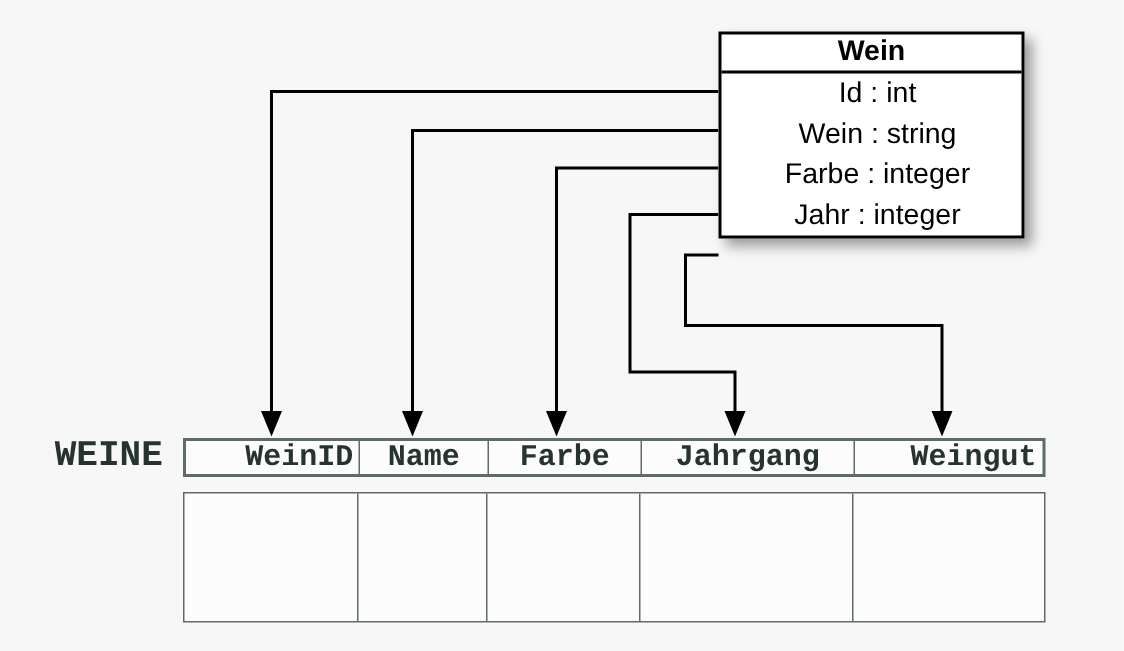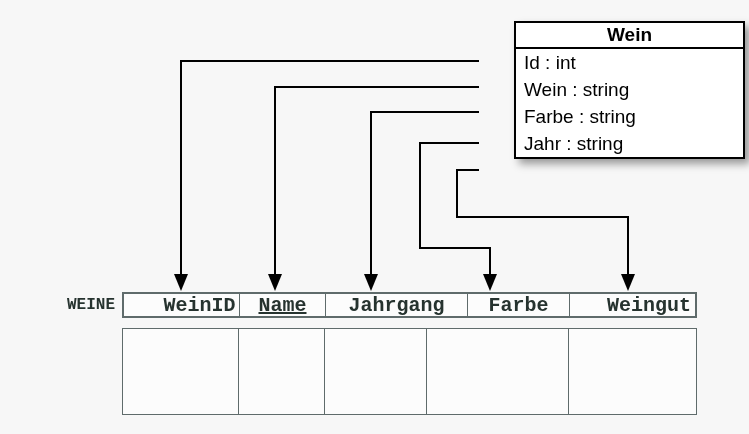--- a/index.html
+++ b/index.html
@@ -9,68 +9,67 @@
     background:var(--canvas-bg,#f7f7f7);
     overflow:hidden;
     font-family:"Liberation Sans", sans-serif;
   }
   .connectors{position:absolute;left:0;top:0;width:749px;height:434px;}
   .connectors path{stroke:var(--line,#000);stroke-width:2;fill:none;}
   .connectors polygon{fill:var(--line,#000);stroke:none;}
 
   
   .class-box{
-    position:absolute;left:479px;top:21px;width:231px;
+    position:absolute;left:479px;top:21px;width:204px;
     box-sizing:border-box;
     background:var(--class-fill,#fff);
     border:2px solid var(--class-border,#000);
     box-shadow:5px 5px 8px rgba(0,0,0,0.38);
     color:var(--class-text,#000);
-    margin-left:35px;
   }
   .class-title{
     height:24px;line-height:24px;
     border-bottom:2px solid var(--class-border,#000);
     font-size:19px;font-weight:700;text-align:center;
   }
   .class-attr{
     height:27px;line-height:27px;
-    padding-left:8px;font-size:19px;white-space:nowrap;
+    padding-left:8px;font-size:19px;white-space:nowrap;text-align:center;
   }
 
   
   .mono{
     font-family:"Liberation Mono", monospace;
     font-weight:700;
     color:var(--table-text,#26332f);
   }
   .table-label{
     position:absolute;left:30px;top:292px;width:85px;height:26px;
-    line-height:26px;text-align:right;font-size:16px;
+    line-height:26px;text-align:center;font-size:24px;
   }
   .table-header{
     position:absolute;left:122px;top:292px;width:575px;height:26px;
     box-sizing:border-box;display:flex;
     background:var(--table-fill,#fcfcfc);
     border:2px solid var(--table-border,#5f6b6b);
   }
   .th{
     box-sizing:border-box;
     display:flex;align-items:center;justify-content:center;
     font-size:20px;white-space:nowrap;
   }
   .table-body{
     position:absolute;left:122px;top:328px;width:575px;height:87px;
     box-sizing:border-box;display:flex;
     background:var(--table-fill,#fcfcfc);
     border:1.5px solid var(--table-border,#5f6b6b);
   }
   .td{box-sizing:border-box;}
   .c1{width:115px;padding-left:36px;}
-  .c2{width:86px;text-decoration:underline;}
+  .c2{width:86px;}
   .c3{width:102px;}
   .c4{width:142px;}
   .c5{flex:1;padding-left:33px;}
   .th + .th, .td + .td{border-left:1px solid var(--table-border,#5f6b6b);}
 </style>
 </head>
 <body>
 
 <div class="screen">
 
@@ -89,32 +88,32 @@
 
     <path d="M479 170 H457 V217 H628 V276"></path>
     <polygon points="621,274 635,274 628,291"></polygon>
   </svg>
 
   <div class="class-box">
     <div class="class-title">Wein</div>
     <div>
       <div class="class-attr">Id : int</div>
       <div class="class-attr">Wein : string</div>
-      <div class="class-attr">Farbe : string</div>
-      <div class="class-attr">Jahr : string</div>
+      <div class="class-attr">Farbe : integer</div>
+      <div class="class-attr">Jahr : integer</div>
     </div>
   </div>
 
   <div class="table-label mono">WEINE</div>
 
   <div class="table-header">
     <div class="th mono c1">WeinID</div>
     <div class="th mono c2">Name</div>
+    <div class="th mono c3">Farbe</div>
     <div class="th mono c4">Jahrgang</div>
-    <div class="th mono c3">Farbe</div>
     <div class="th mono c5">Weingut</div>
   </div>
 
   <div class="table-body">
     <div class="td c1"></div>
     <div class="td c2"></div>
     <div class="td c3"></div>
     <div class="td c4"></div>
     <div class="td c5"></div>
   </div>

